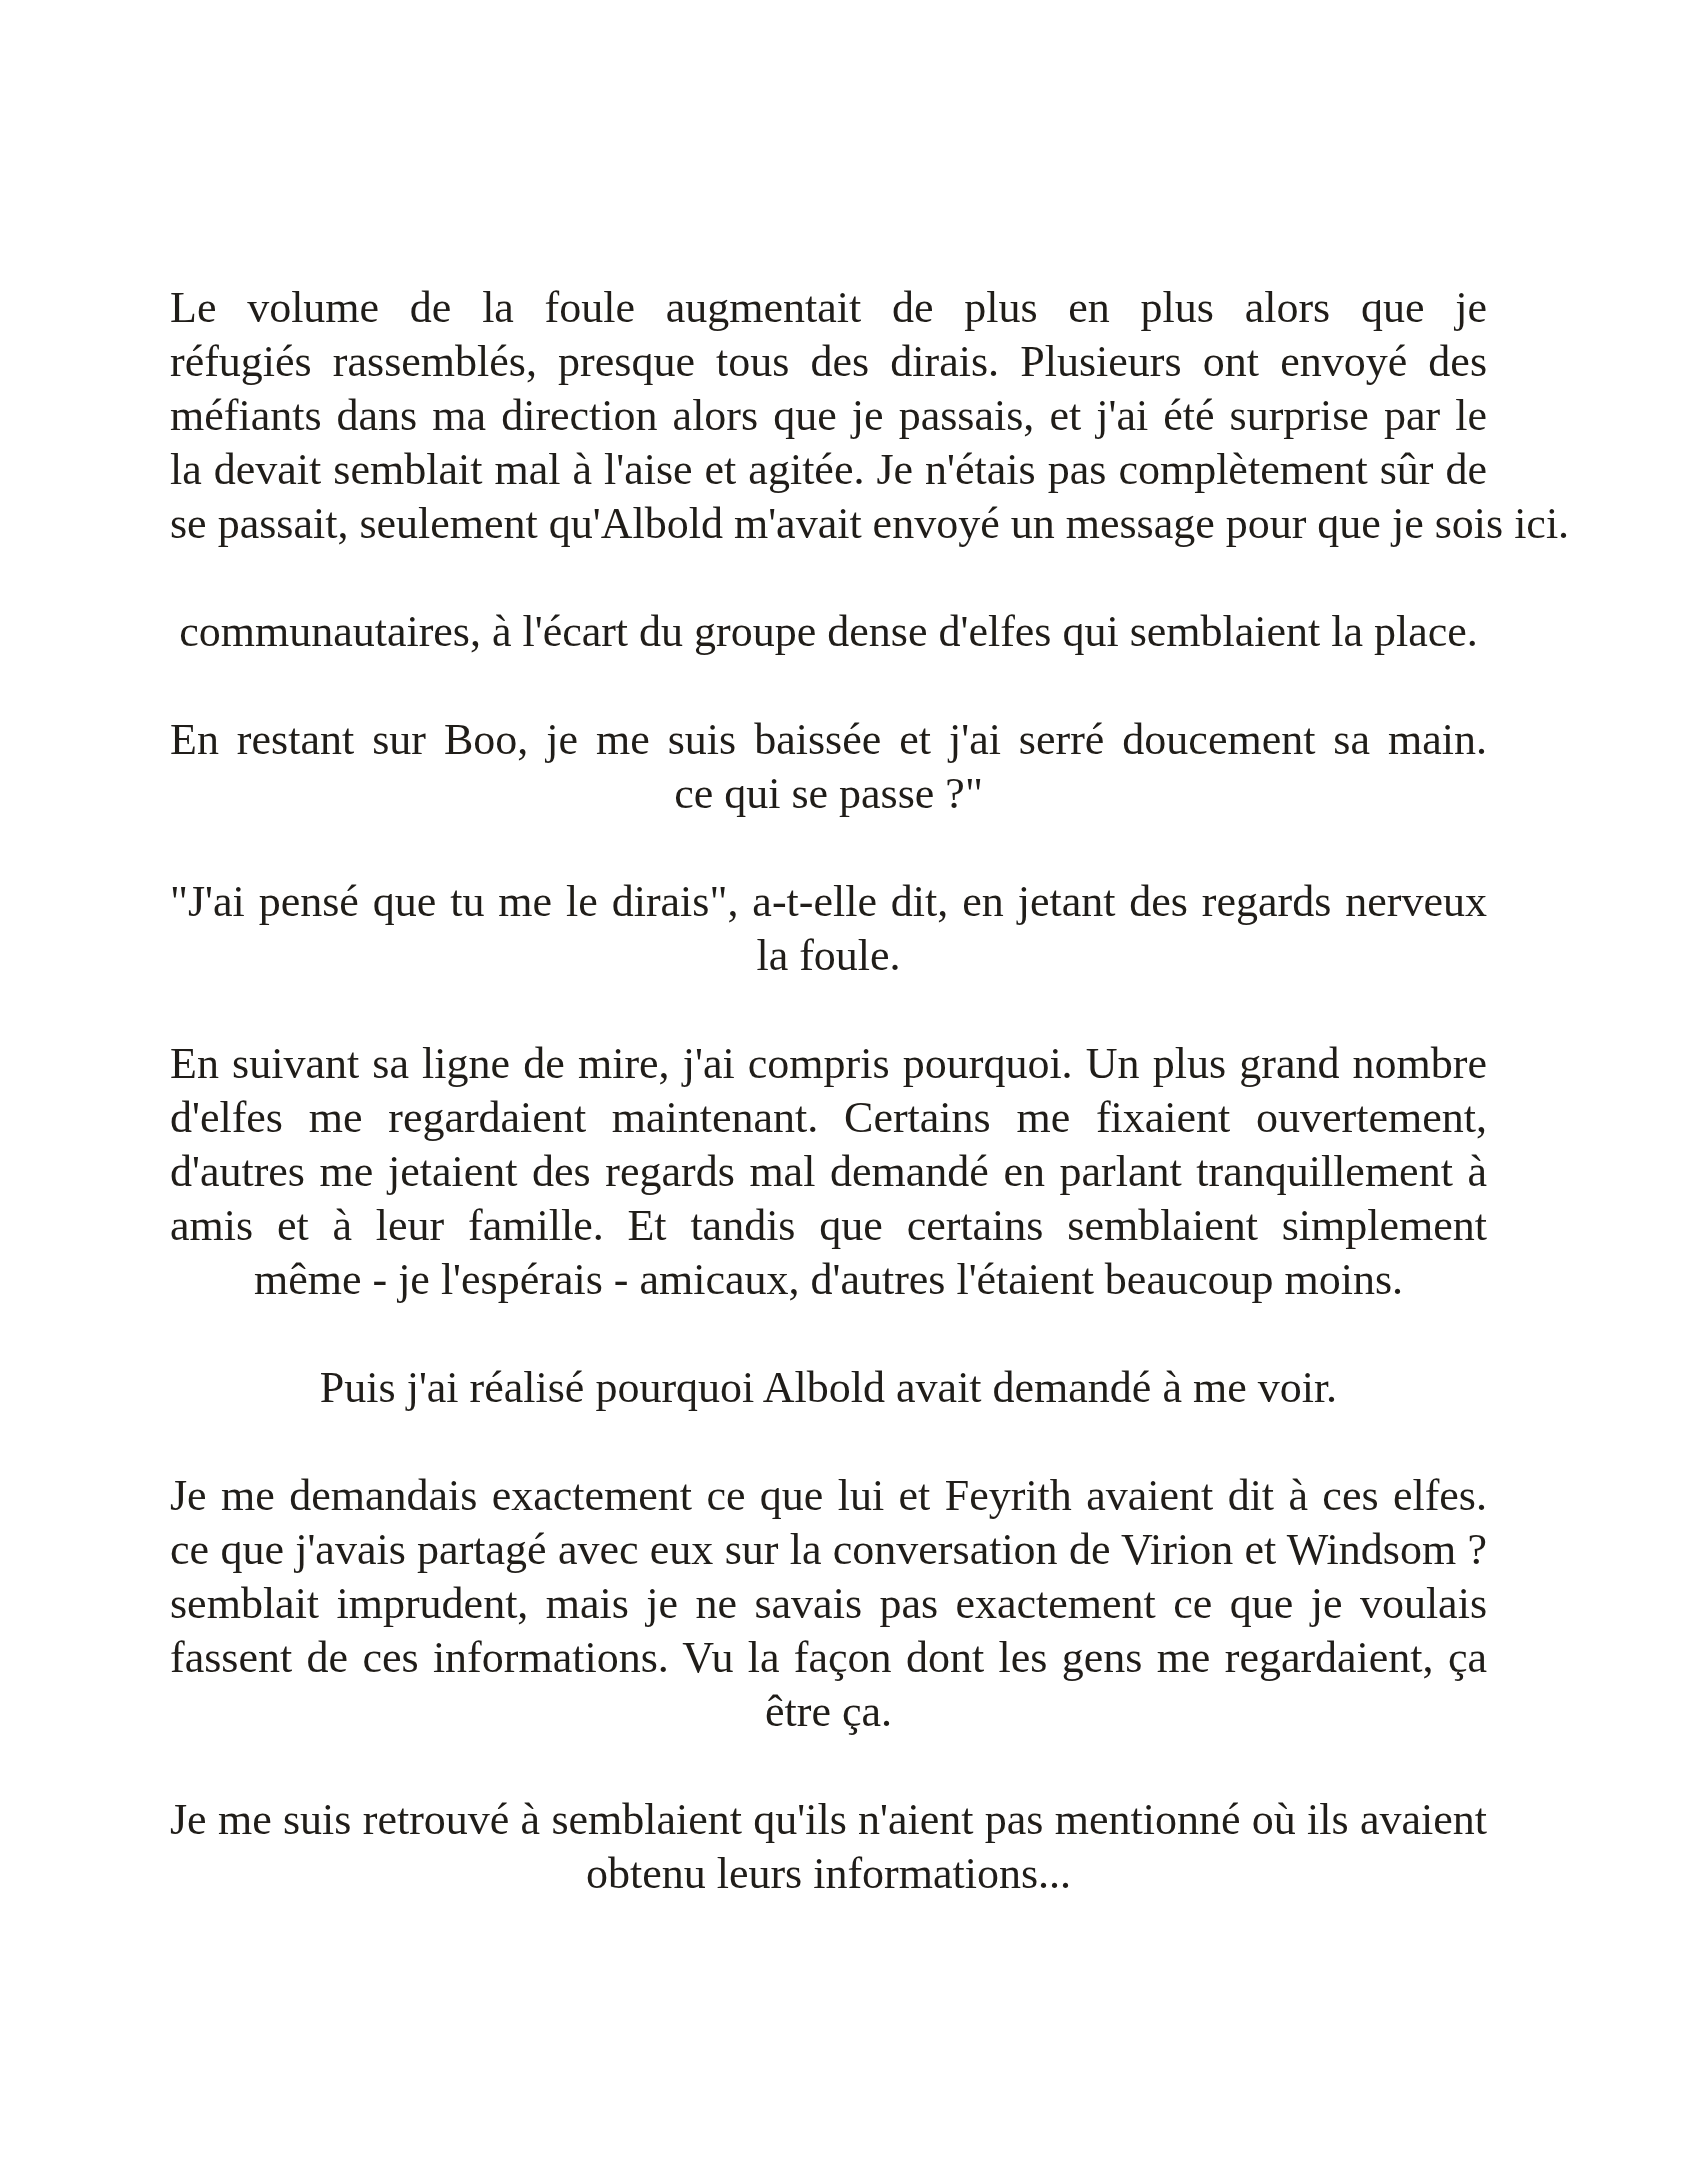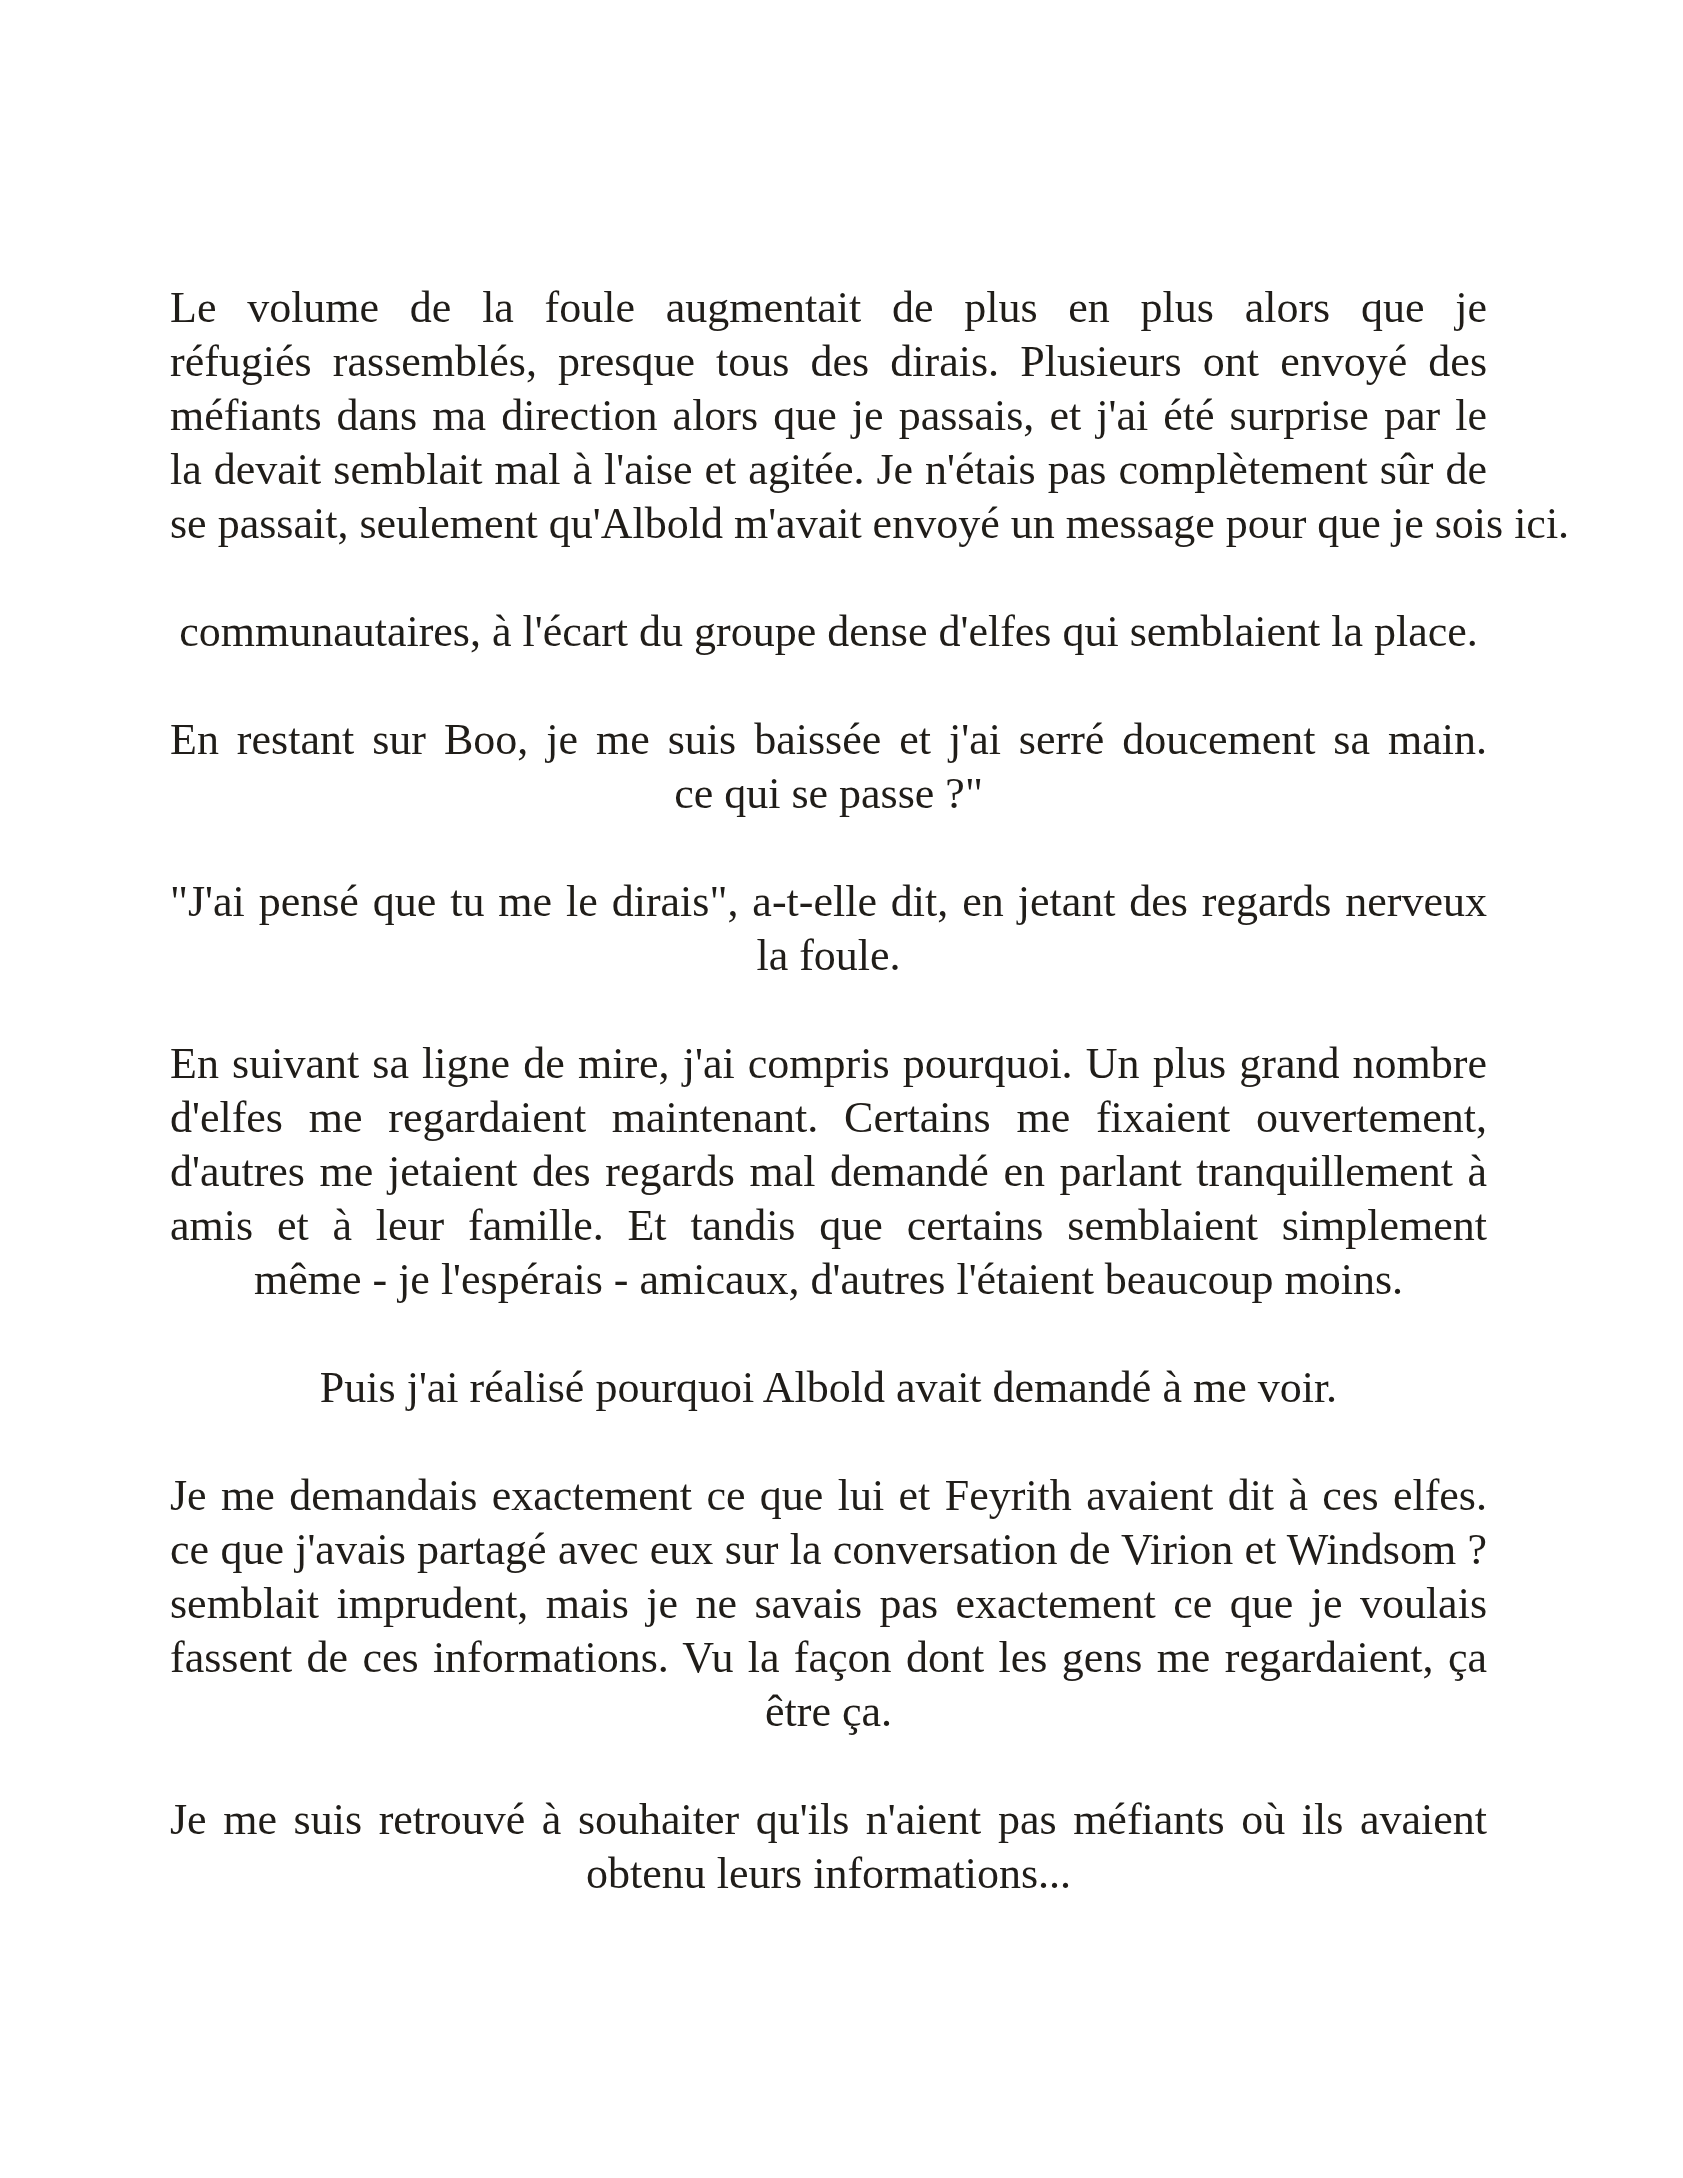--- a/index.html
+++ b/index.html
@@ -76,17 +76,17 @@
     <span class="line last">Puis j'ai réalisé pourquoi Albold avait demandé à me voir.</span>
   </p>
   <p class="para">
     <span class="line justify">Je me demandais exactement ce que lui et Feyrith avaient dit à ces elfes. Cela</span>
     <span class="line justify">ce que j'avais partagé avec eux sur la conversation de Virion et Windsom ? Cela</span>
     <span class="line justify">semblait imprudent, mais je ne savais pas exactement ce que je voulais qu'ils</span>
     <span class="line justify">fassent de ces informations. Vu la façon dont les gens me regardaient, ça devait</span>
     <span class="line last">être ça.</span>
   </p>
   <p class="para">
-    <span class="line justify">Je me suis retrouvé à souhaiter qu'ils n'aient pas méfiants où ils avaient</span>
+    <span class="line justify">Je me suis retrouvé à semblaient qu'ils n'aient pas mentionné où ils avaient</span>
     <span class="line last">obtenu leurs informations...</span>
   </p>
 </div>
 
 
 </body></html>

